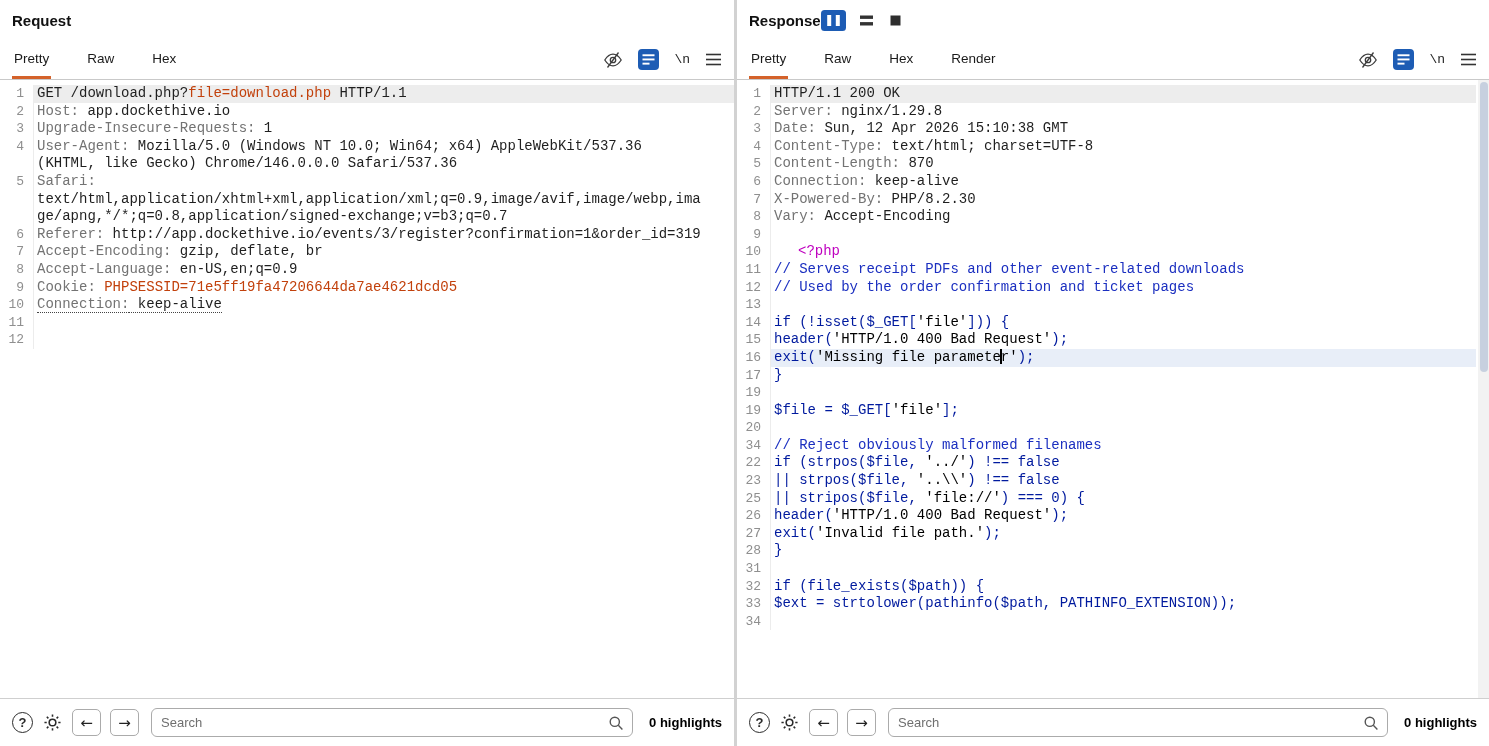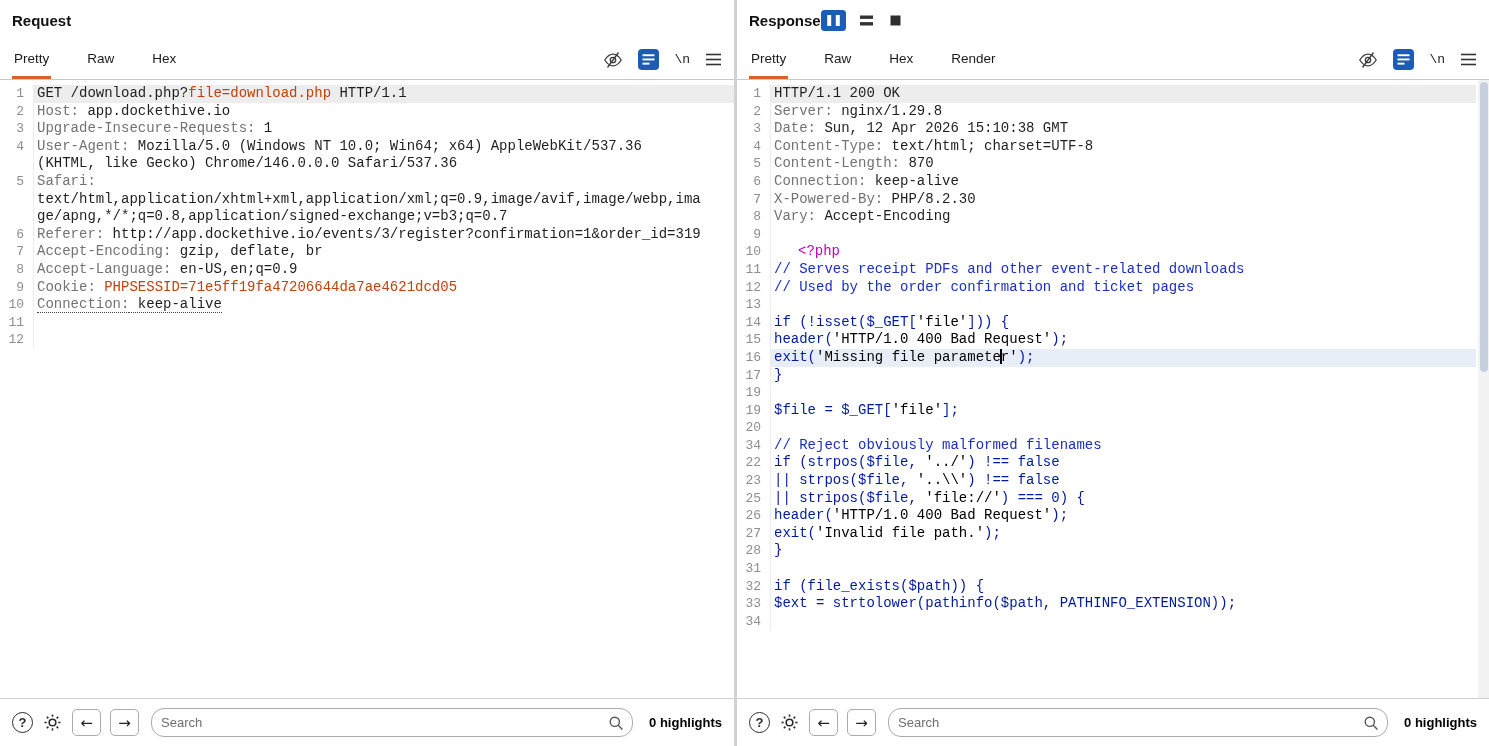--- a/index.html
+++ b/index.html
@@ -53,21 +53,21 @@
 
   .footer { height: 48px; border-top: 1px solid #cfcfcf; display: flex; align-items: center;
     gap: 9px; padding: 0 12px; }
   .help { width: 21px; height: 21px; border: 1.6px solid #2b2b2b; border-radius: 50%; flex: 0 0 21px;
     display: inline-flex; align-items: center; justify-content: center; font-size: 13px;
     font-weight: bold; color: #2b2b2b; cursor: pointer; }
   .nav-btn { width: 29px; height: 27px; border: 1px solid #ababab; border-radius: 5px; background: #fff;
     display: inline-flex; align-items: center; justify-content: center; cursor: pointer;
     font-size: 15px; color: #222; font-family: "DejaVu Sans", sans-serif; }
   .search-wrap { flex: 1; position: relative; display: flex; align-items: center; margin: 0 3px; }
-  .search-input { width: 100%; height: 29px; border: 1px solid #ababab; border-radius: 13px;
+  .search-input { width: 100%; height: 29px; border: 1px solid #ababab; border-radius: 6px;
     padding: 0 32px 0 9px; font-size: 13px; color: #222; font-family: "Liberation Sans", sans-serif;
     outline: none; background: #fff; }
   .search-input::placeholder { color: #6f6f6f; }
   .search-icon { position: absolute; right: 9px; display: inline-flex; }
   .highlights { font-size: 13px; font-weight: 600; color: #000000; white-space: nowrap; padding-left: 4px; }
 </style>
 </head>
 <body>
 
 <div class="app">

